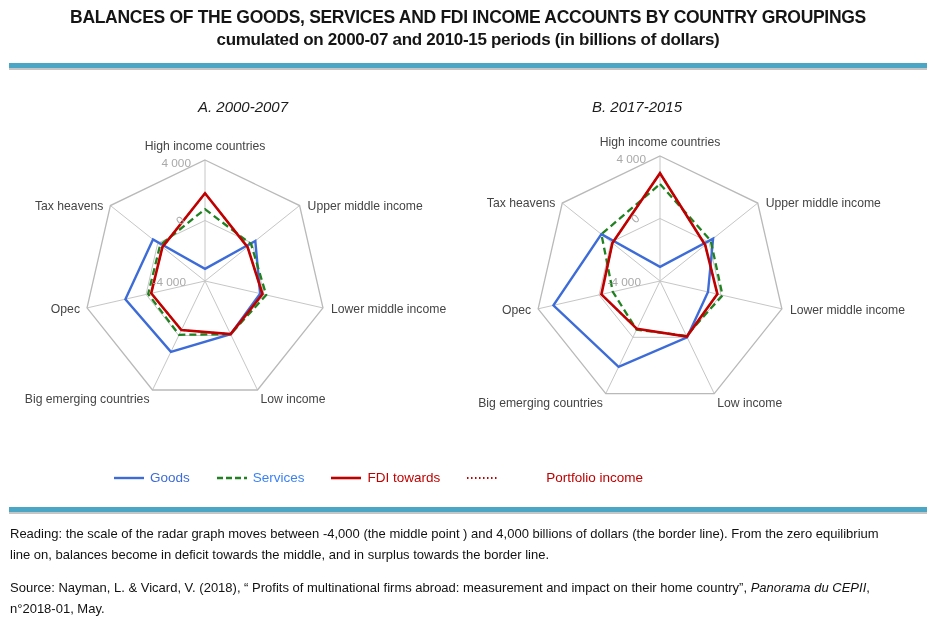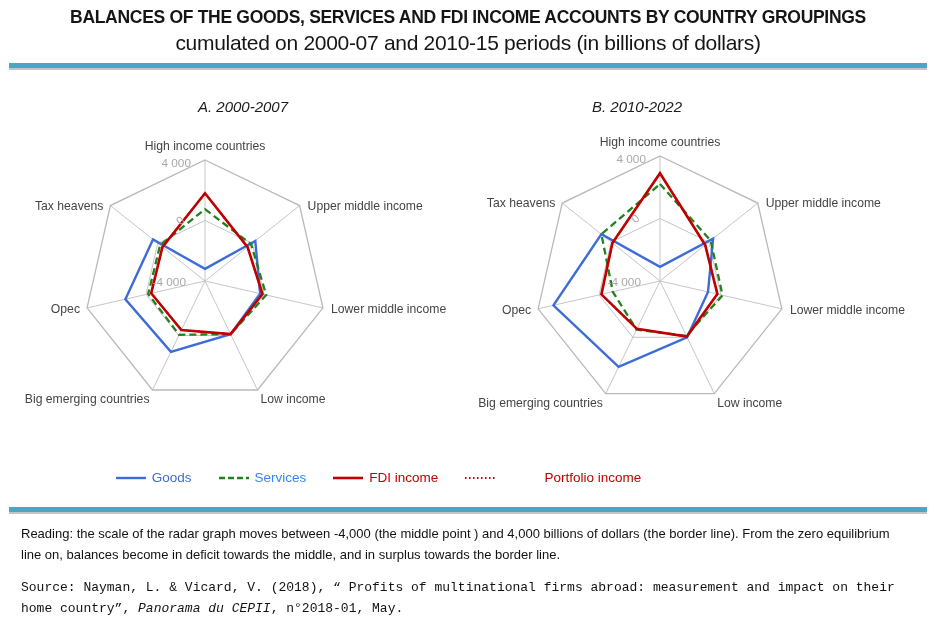--- a/index.html
+++ b/index.html
@@ -1,51 +1,51 @@
 <!DOCTYPE html>
 <html><head>
 <meta charset="utf-8">
 <style>
   html,body{margin:0;padding:0;background:#ffffff;}
   #page{position:relative;width:936px;height:642px;background:#ffffff;overflow:hidden;
         font-family:"Liberation Sans","DejaVu Sans",sans-serif;}
   .title-block{position:absolute;top:7px;left:0;width:936px;text-align:center;color:#151515;}
   .title-line1{font-size:17.5px;font-weight:bold;letter-spacing:-0.3px;line-height:1.25;}
-  .title-line2{font-size:21px;font-weight:normal;letter-spacing:-0.3px;line-height:1.35;}
+  .title-line2{font-size:17px;font-weight:bold;letter-spacing:-0.3px;line-height:1.35;}
   .rule{position:absolute;left:9px;width:918px;height:5px;background:#4BA6C6;
         box-shadow:0 2px 0 rgba(150,150,150,.55);}
   #rule-top{top:63px;}
   #rule-bottom{top:507px;}
   .panel-title{position:absolute;top:98px;width:220px;text-align:center;
                font-size:15px;color:#1c1c1c;font-style:italic;}
   #panel-title-a{left:133px;}
   #panel-title-b{left:527px;}
   #radar-svg{position:absolute;top:88px;left:0;}
   .legend{position:absolute;top:470px;left:0;width:756px;display:flex;
           justify-content:center;align-items:center;gap:26px;font-size:13.5px;}
   .legend-item{display:flex;align-items:center;gap:5px;}
-  .notes{position:absolute;left:21px;width:886px;color:#121212;font-size:13px;line-height:1.6;}
+  .notes{position:absolute;left:10px;width:886px;color:#121212;font-size:13px;line-height:1.6;}
   #reading-note{top:524px;}
-  #source-note{top:578px;font-family:Liberation Mono, monospace;}
+  #source-note{top:578px;}
   .italic{font-style:italic;}
 </style>
 </head>
 <body>
 
 <div id="page">
 
   <div class="title-block">
     <div class="title-line1">BALANCES OF THE GOODS, SERVICES AND FDI INCOME ACCOUNTS BY COUNTRY GROUPINGS</div>
     <div class="title-line2">cumulated  on 2000-07 and 2010-15 periods (in billions of dollars)</div>
   </div>
 
   <div id="rule-top" class="rule"></div>
 
   <div id="panel-title-a" class="panel-title">A. 2000-2007</div>
-  <div id="panel-title-b" class="panel-title">B.  2010-2022</div>
+  <div id="panel-title-b" class="panel-title">B.  2017-2015</div>
 
   <svg id="radar-svg" width="936" height="340">
       <g>
         <g stroke="#C6C6C6" stroke-width="1" fill="none">
           <line x1="205" y1="193" x2="205" y2="72"></line>
           <line x1="205" y1="193" x2="299.6016093786316" y2="117.55773397509323"></line>
           <line x1="205" y1="193" x2="322.96627737400064" y2="219.92503300871402"></line>
           <line x1="205" y1="193" x2="257.49993243322456" y2="302.0172330161927"></line>
           <line x1="205" y1="193" x2="152.50006756677547" y2="302.01723301619273"></line>
           <line x1="205" y1="193" x2="87.03372262599935" y2="219.92503300871408"></line>
@@ -107,21 +107,21 @@
     <div class="legend-item">
       <svg width="32" height="6">
           <line class="lg-line" x1="1" y1="3" x2="31" y2="3" stroke-width="2.4" stroke-dasharray="6 3" stroke="#218121"></line>
         </svg>
       <span class="lg-label" style="color: #3b82f6;">Services</span>
     </div>
     <div class="legend-item">
       <svg width="32" height="6">
           <line class="lg-line" x1="1" y1="3" x2="31" y2="3" stroke-width="2.6" stroke="#C00000"></line>
         </svg>
-      <span class="lg-label" style="color: rgb(192, 0, 0);">FDI income</span>
+      <span class="lg-label" style="color: rgb(192, 0, 0);">FDI towards</span>
     </div>
     <div class="legend-item">
       <svg width="32" height="6">
           <line class="lg-line" x1="1" y1="3" x2="31" y2="3" stroke-width="1.8" stroke-dasharray="1.5 2.5" stroke="#C00000"></line>
         </svg>
       <span class="lg-label" style="color: rgb(192, 0, 0); margin-left: 43px;">Portfolio income</span>
     </div>
   </div>
 
   <div id="rule-bottom" class="rule"></div>

